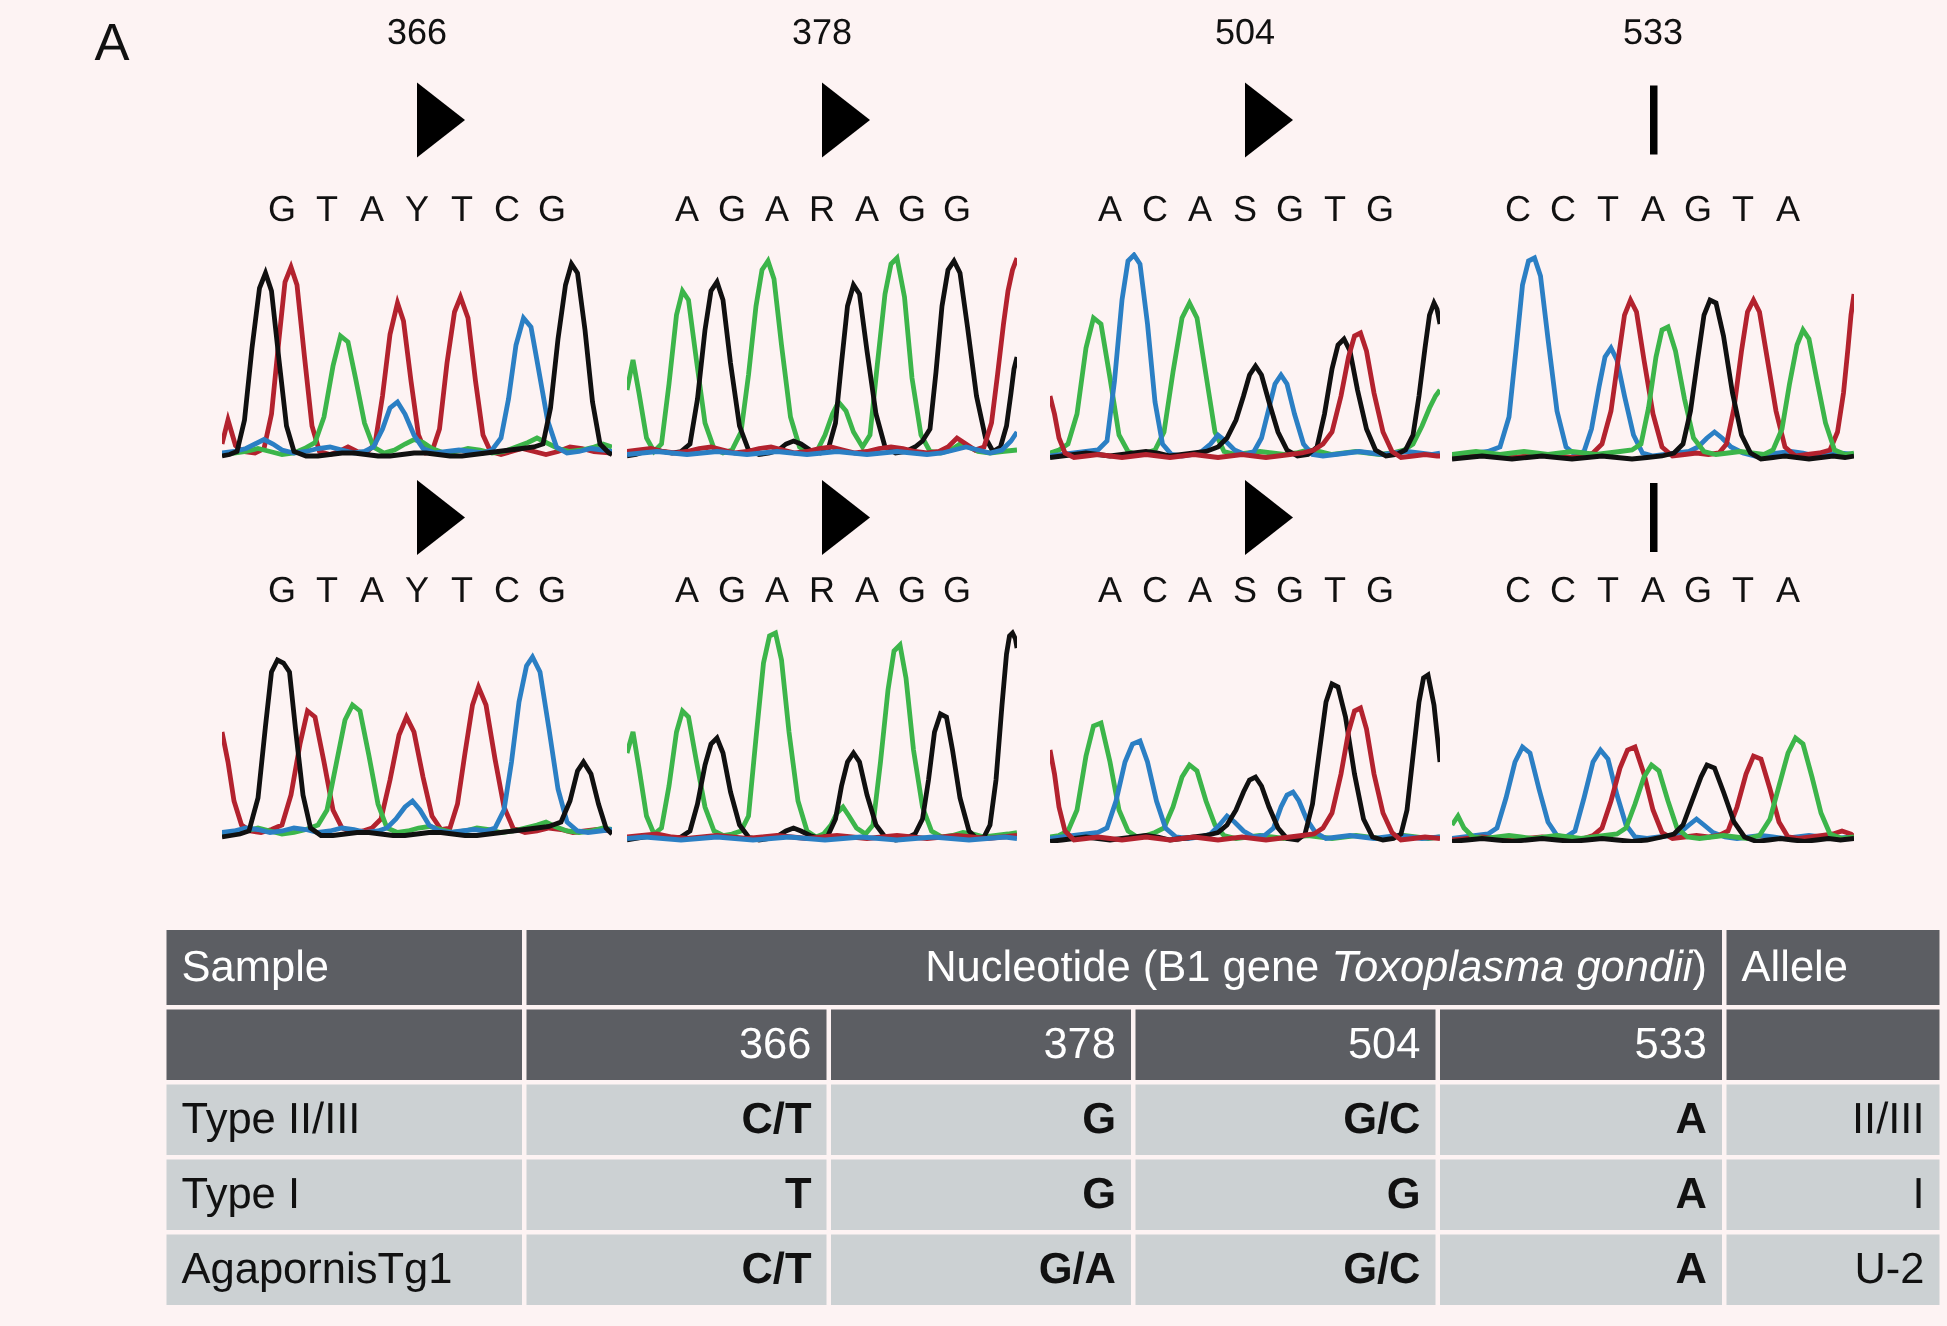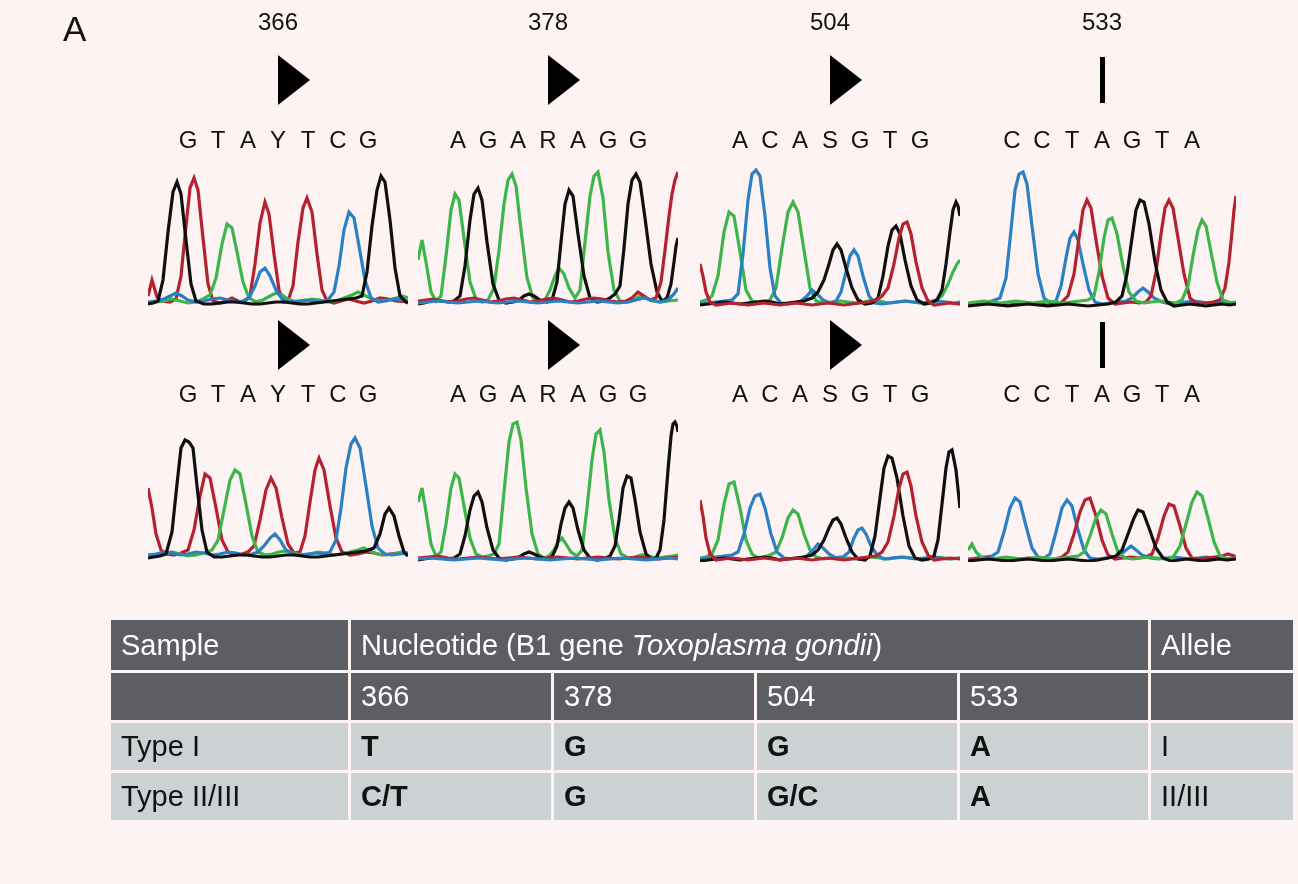--- a/index.html
+++ b/index.html
@@ -112,21 +112,21 @@
     background: #ccd1d3;
     overflow: hidden;
     white-space: nowrap;
   }
   table.geno td.hdr {
     background: #5c5e63;
     color: #ffffff;
   }
   table.geno td.hdr-top { height: 50px; }
   td.l { text-align: left; }
-  td.c { text-align: left; }
+  td.c { text-align: right; }
   td.b { font-weight: bold; }
   .ital { font-style: italic; }
 </style>
 </head>
 <body>
 
 <div id="panel-a">
 
   <div class="panel-letter" id="panel-a-letter">A</div>
 
@@ -247,30 +247,38 @@
       </tr>
       <tr>
         <td class="hdr"></td>
         <td class="hdr c">366</td>
         <td class="hdr c">378</td>
         <td class="hdr c">504</td>
         <td class="hdr c">533</td>
         <td class="hdr"></td>
       </tr>
       <tr>
+        <td class="l">Type II/III</td>
+        <td class="c b">C/T</td>
+        <td class="c b">G</td>
+        <td class="c b">G/C</td>
+        <td class="c b">A</td>
+        <td class="c">II/III</td>
+      </tr>
+      <tr>
         <td class="l">Type I</td>
         <td class="c b">T</td>
         <td class="c b">G</td>
         <td class="c b">G</td>
         <td class="c b">A</td>
         <td class="c">I</td>
       </tr>
       <tr>
-        <td class="l">Type II/III</td>
+        <td class="l">AgapornisTg1</td>
         <td class="c b">C/T</td>
-        <td class="c b">G</td>
+        <td class="c b">G/A</td>
         <td class="c b">G/C</td>
         <td class="c b">A</td>
-        <td class="c">II/III</td>
+        <td class="c">U-2</td>
       </tr>
     </tbody>
   </table>
 </div>
 
 </body></html>

